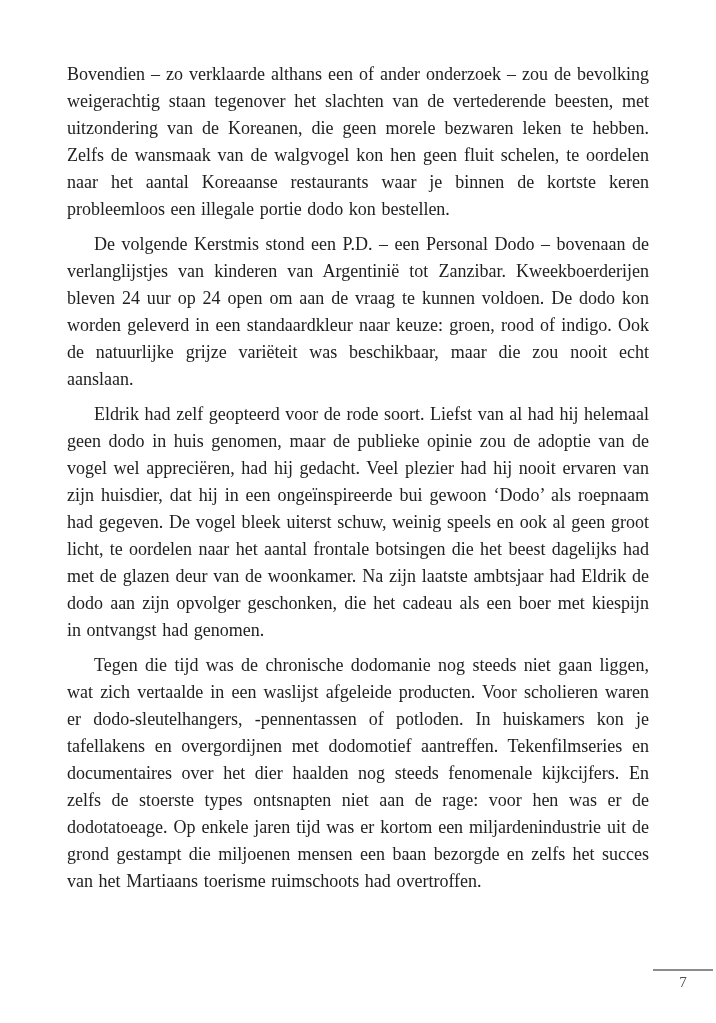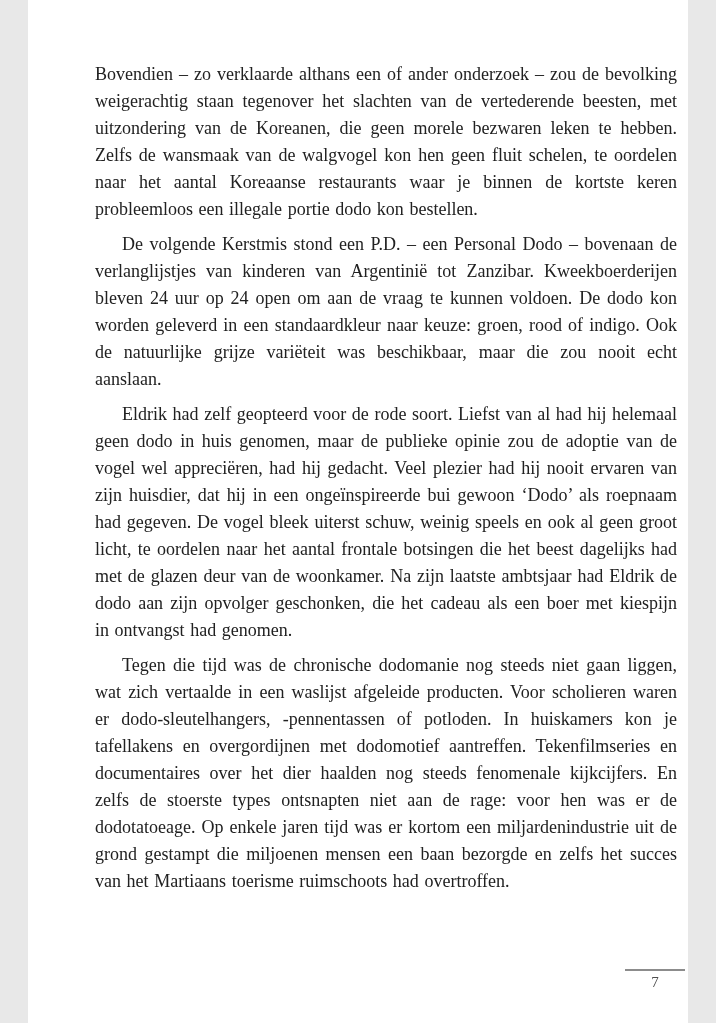--- a/index.html
+++ b/index.html
@@ -9,21 +9,21 @@
     --footer-rule: #8c8c8c;
     --page-number: #4d4d4d;
   }
   * { margin: 0; padding: 0; box-sizing: border-box; }
   html, body {
     background: #e8e8e8;
     font-family: "Liberation Serif", "DejaVu Serif", serif;
   }
   .page {
     position: relative;
-    width: 660px;
+    width: 716px;
     height: 1023px;
     background: var(--background, #ffffff);
     margin: 0 auto;
     overflow: hidden;
   }
   .text-block {
     position: absolute;
     left: 67px;
     top: 61px;
     width: 582px;

